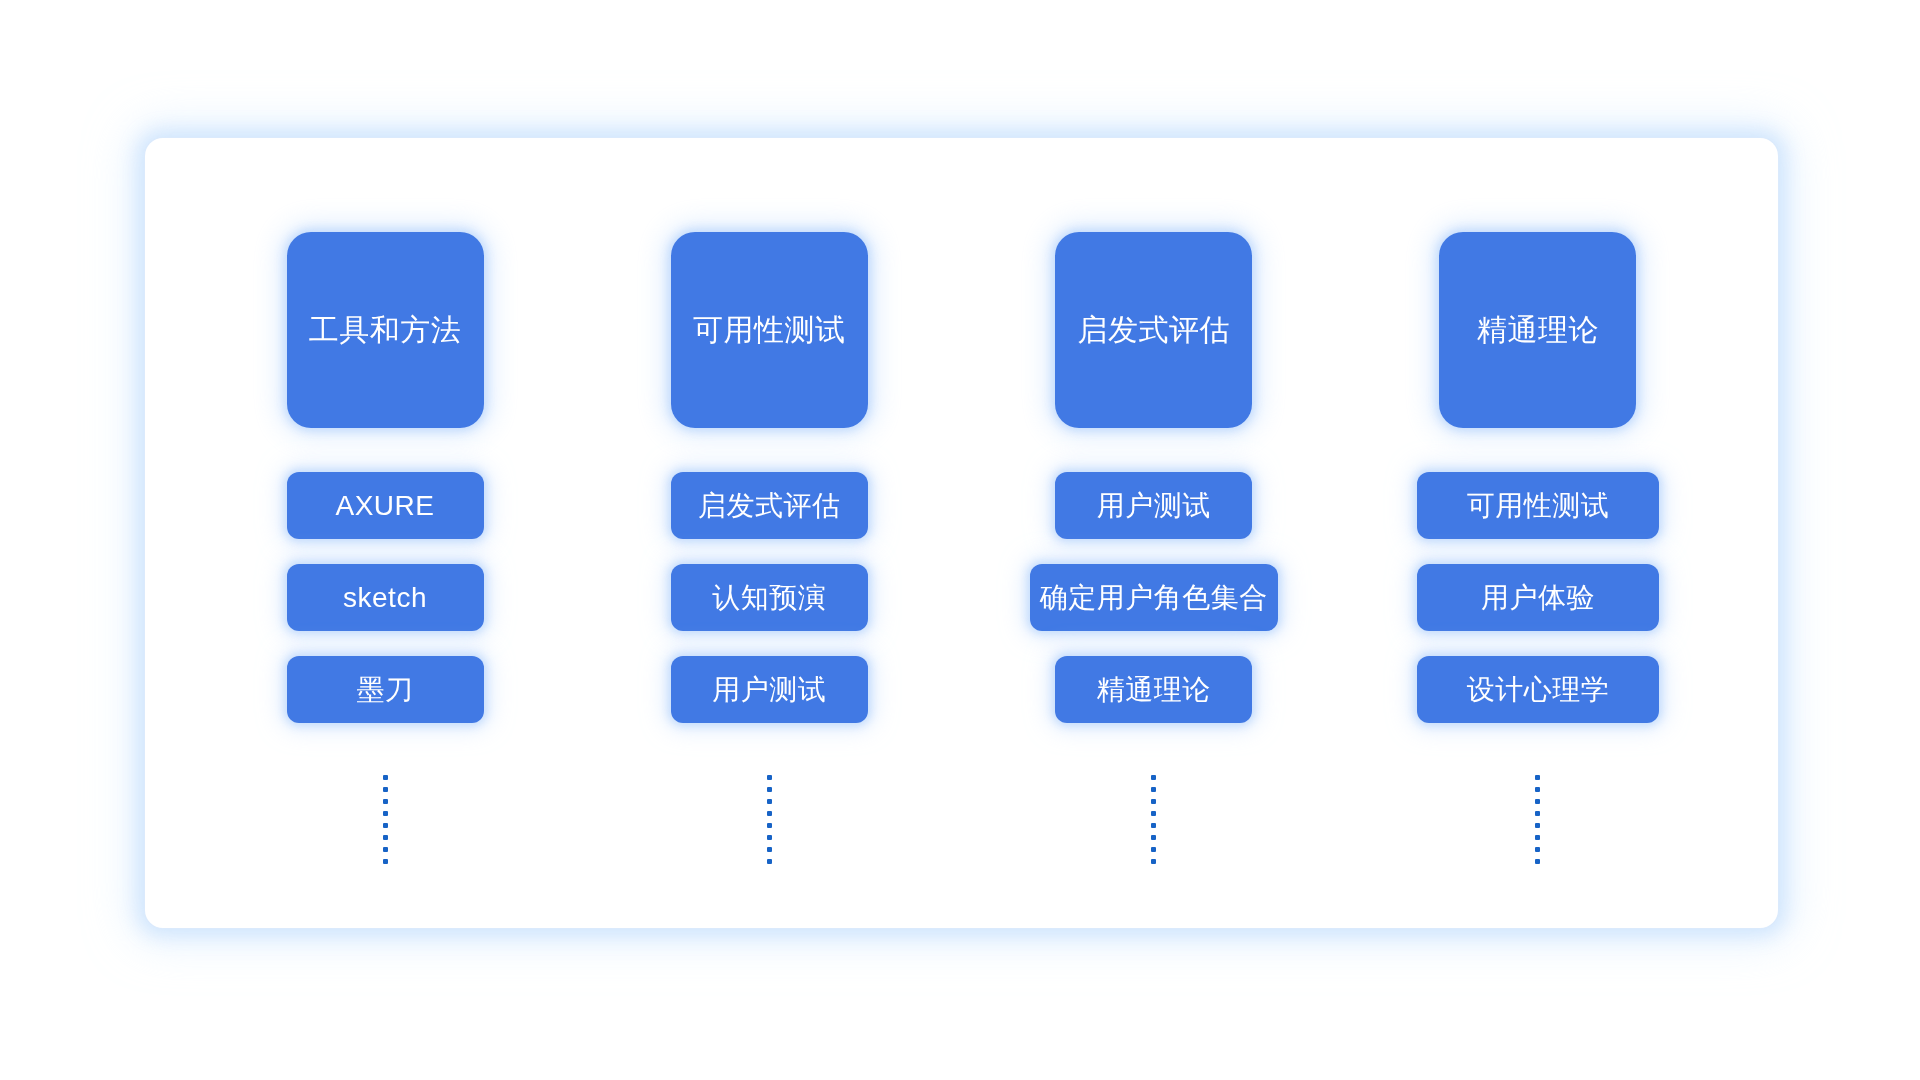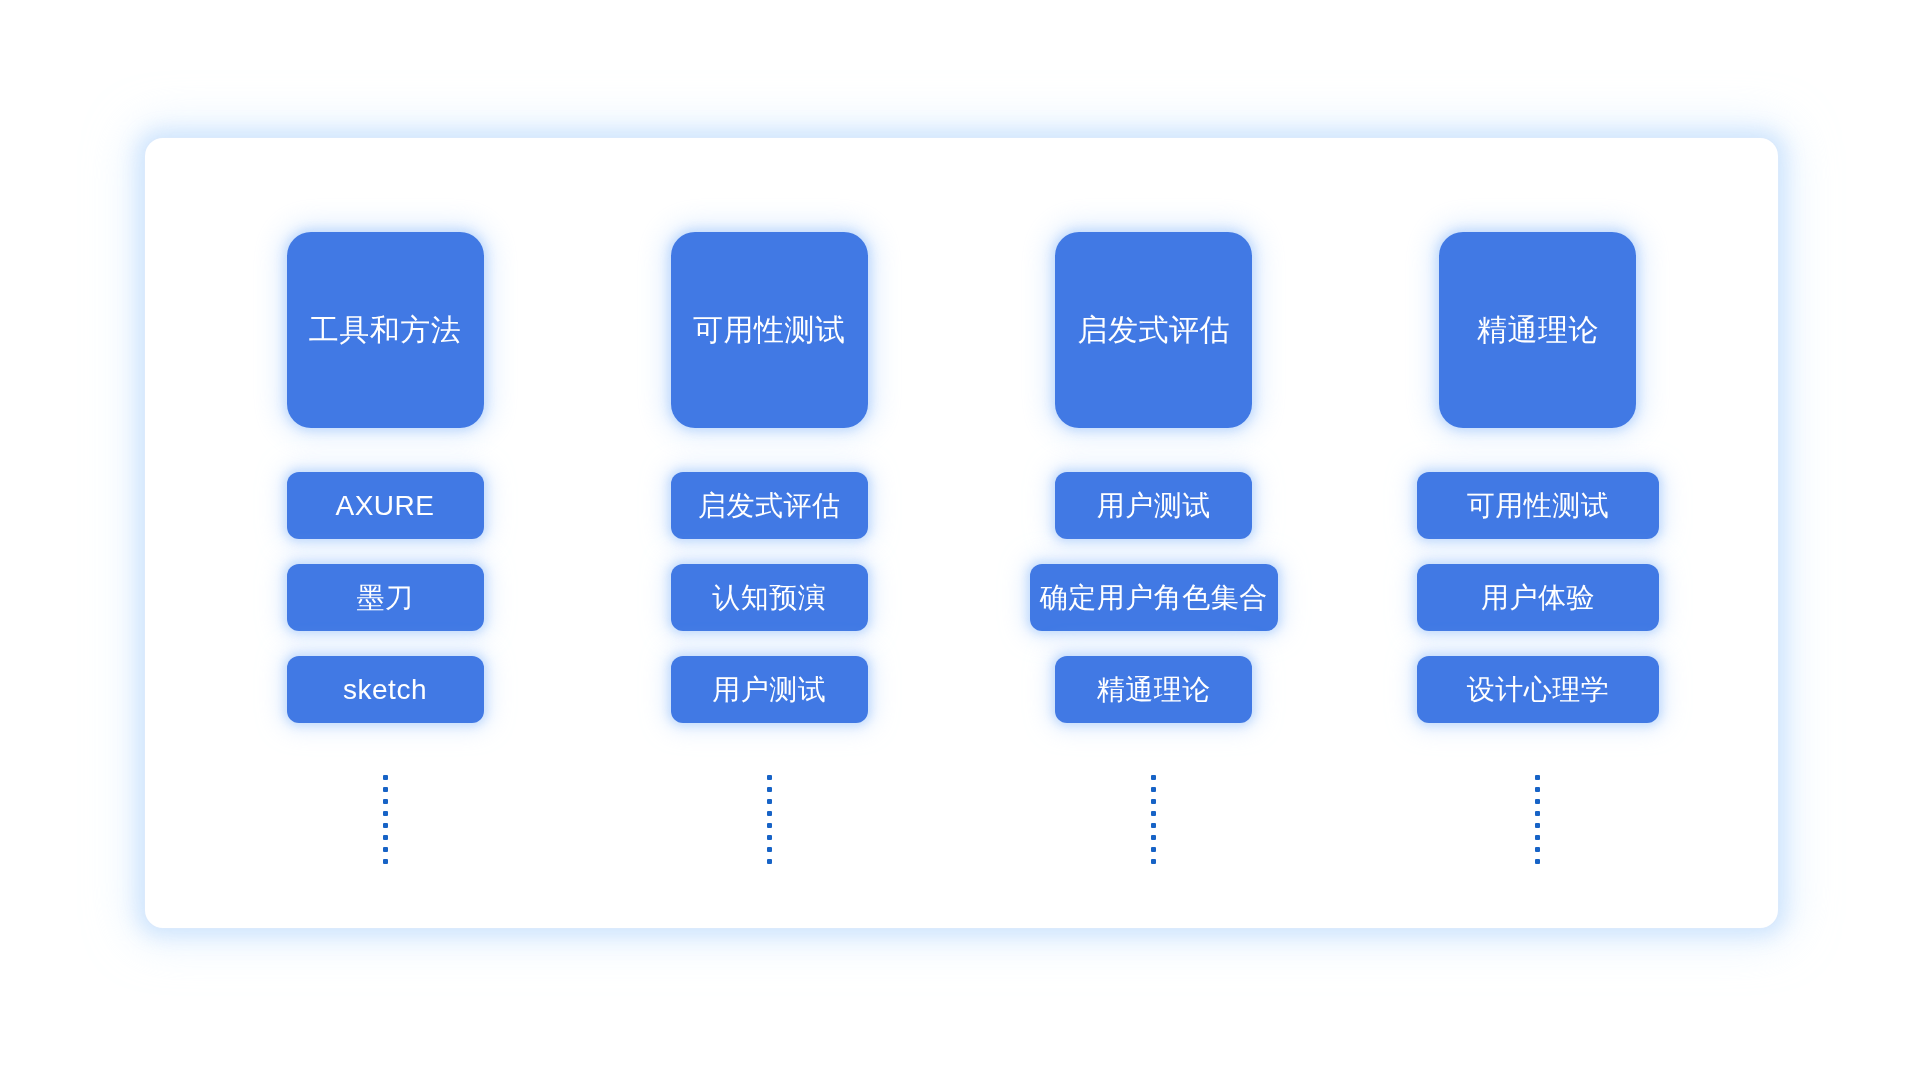--- a/index.html
+++ b/index.html
@@ -133,22 +133,22 @@
 
 <div id="stage">
 
   <div class="card"></div>
 
   <div class="columns" id="columns-root">
       <div class="column">
         <div class="cat-box">工具和方法</div>
         <div class="items">
           <div class="item-box item-w-197">AXURE</div>
+          <div class="item-box item-w-197">sketch</div>
           <div class="item-box item-w-197">墨刀</div>
-          <div class="item-box item-w-197">sketch</div>
         </div>
         <div class="dots">
           <span class="dot"></span>
           <span class="dot"></span>
           <span class="dot"></span>
           <span class="dot"></span>
           <span class="dot"></span>
           <span class="dot"></span>
           <span class="dot"></span>
           <span class="dot"></span>

